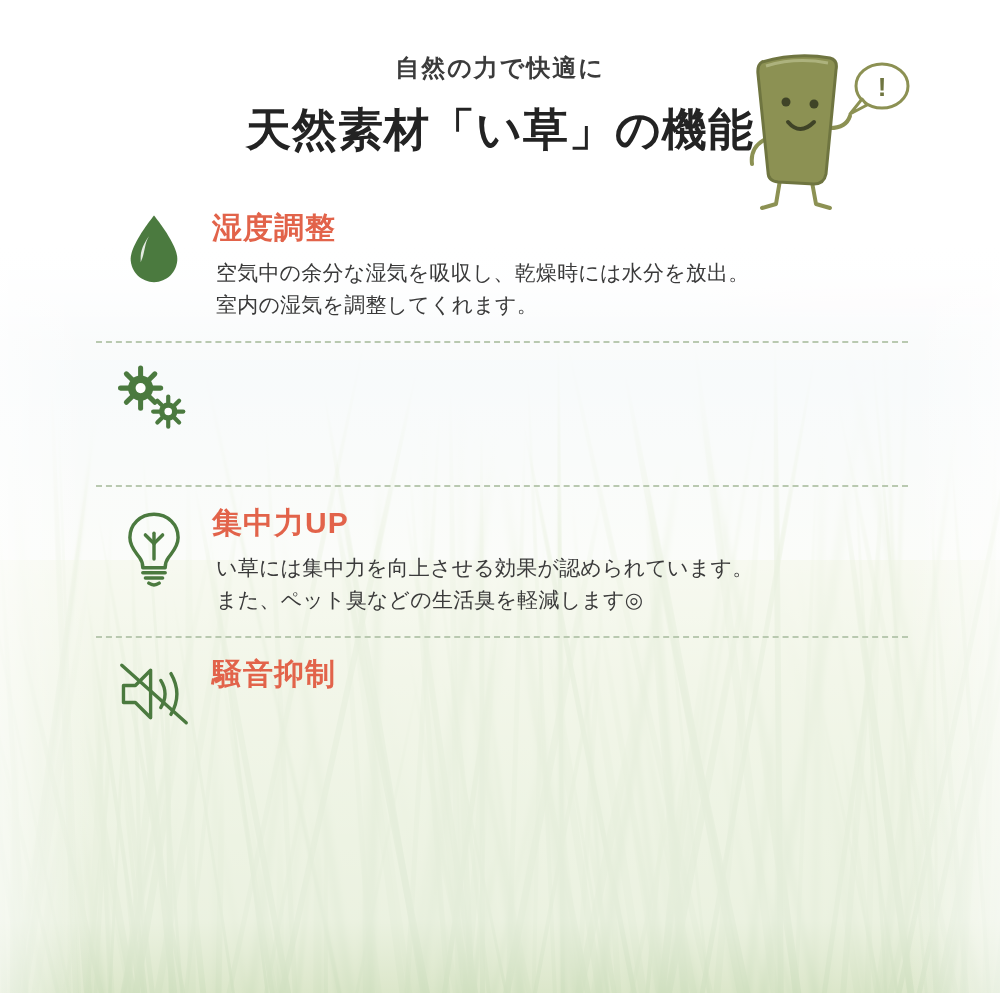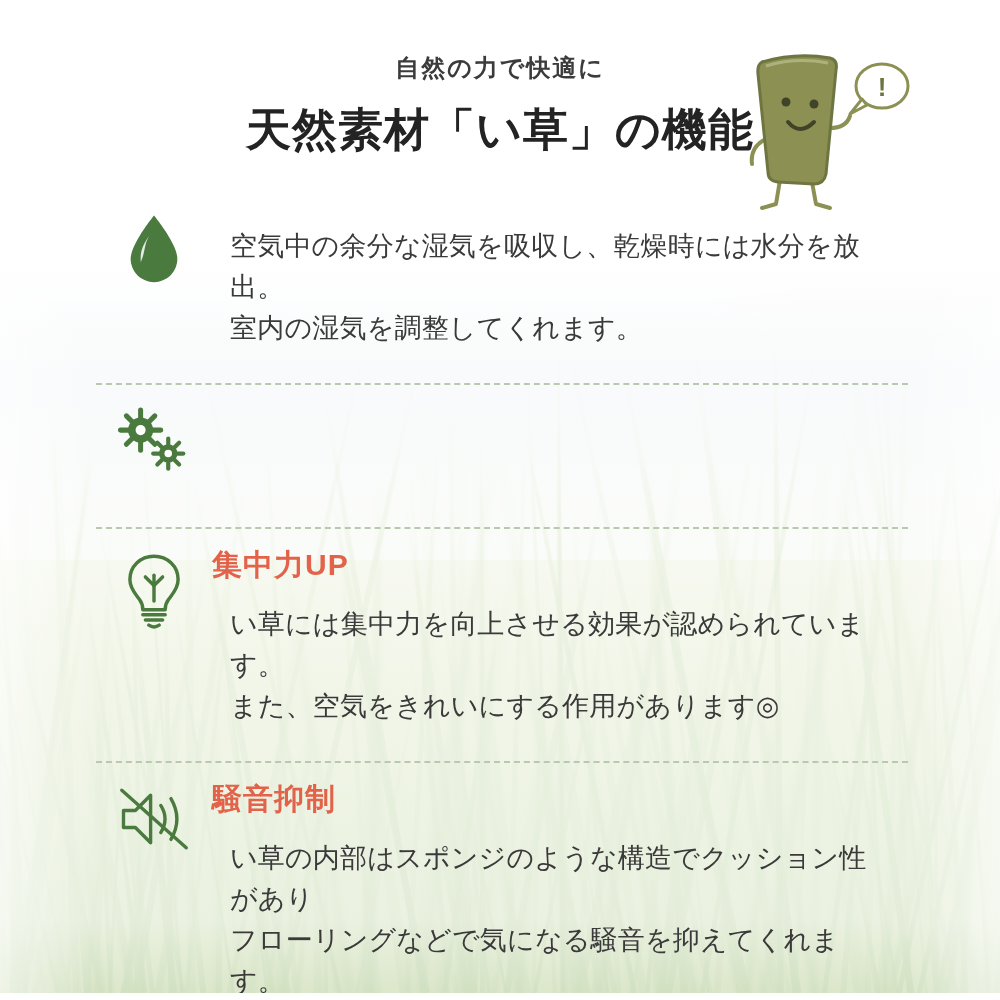--- a/index.html
+++ b/index.html
@@ -150,24 +150,24 @@
     padding-top: 2px;
   }
   .feature-title {
     font-size: 30px;
     font-weight: 700;
     color: #e2634a;
     margin: 0 0 8px 0;
     letter-spacing: 1px;
   }
   .feature-desc {
-    font-size: 27px;
+    font-size: 21px;
     line-height: 1.52;
     color: #3a3a3a;
-    margin: 18px;
+    margin: 4px;
     letter-spacing: 0.2px;
     white-space: pre-line;
   }
 </style>
 </head>
 <body>
 
 <div class="poster">
 
   <div class="bg-photo">
@@ -438,20 +438,21 @@
     <div class="features">
 
       <div class="feature">
         <div class="feature-icon">
           <svg viewBox="0 0 72 86" width="60" height="72">
             <path d="M36 4 C36 4 8 38 8 56 C8 72 21 84 36 84 C51 84 64 72 64 56 C64 38 36 4 36 4 Z" fill="#4b7a3f"></path>
             <path d="M20 54 C20 44 26 34 32 26 C24 36 26 48 20 60 Z" fill="#ffffff" opacity="0.85"></path>
           </svg>
         </div>
         <div class="feature-text">
+          <h2 class="feature-title">湿度調整</h2>
           <p class="feature-desc">空気中の余分な湿気を吸収し、乾燥時には水分を放出。
 室内の湿気を調整してくれます。</p>
         </div>
       </div>
 
       <div class="feature">
         <div class="feature-icon">
           <svg viewBox="0 0 92 86" width="78" height="72">
             <g fill="#4b7a3f">
               <g transform="translate(30,30)">
@@ -500,37 +501,35 @@
               <path d="M30 88 Q36 92 42 88"></path>
               <path d="M36 30 L36 60"></path>
               <path d="M36 42 L26 32"></path>
               <path d="M36 42 L46 32"></path>
             </g>
           </svg>
         </div>
         <div class="feature-text">
           <h2 class="feature-title">集中力UP</h2>
           <p class="feature-desc">い草には集中力を向上させる効果が認められています。
-また、空気をきれいにする作用があります◎</p>
+また、ペット臭などの生活臭を軽減します◎</p>
         </div>
       </div>
 
       <div class="feature">
         <div class="feature-icon">
           <svg viewBox="0 0 92 84" width="78" height="72">
             <g fill="none" stroke="#4b7a3f" stroke-width="4" stroke-linecap="round" stroke-linejoin="round">
               <path d="M10 32 L24 32 L42 14 L42 70 L24 52 L10 52 Z"></path>
               <path d="M54 26 Q64 42 54 58"></path>
               <path d="M66 18 Q80 42 66 66"></path>
               <line x1="8" y1="8" x2="84" y2="76"></line>
             </g>
           </svg>
         </div>
         <div class="feature-text">
           <h2 class="feature-title">騒音抑制</h2>
-          <p class="feature-desc">い草の内部はスポンジのような構造でクッション性があり
-フローリングなどで気になる騒音を抑えてくれます。</p>
         </div>
       </div>
 
     </div>
   </div>
 </div>
 
 </body></html>

